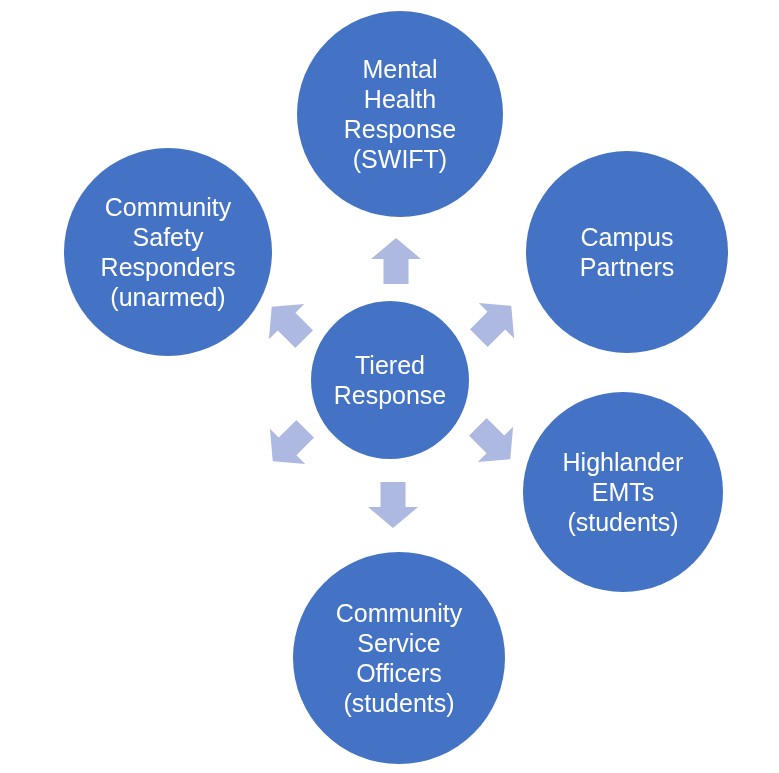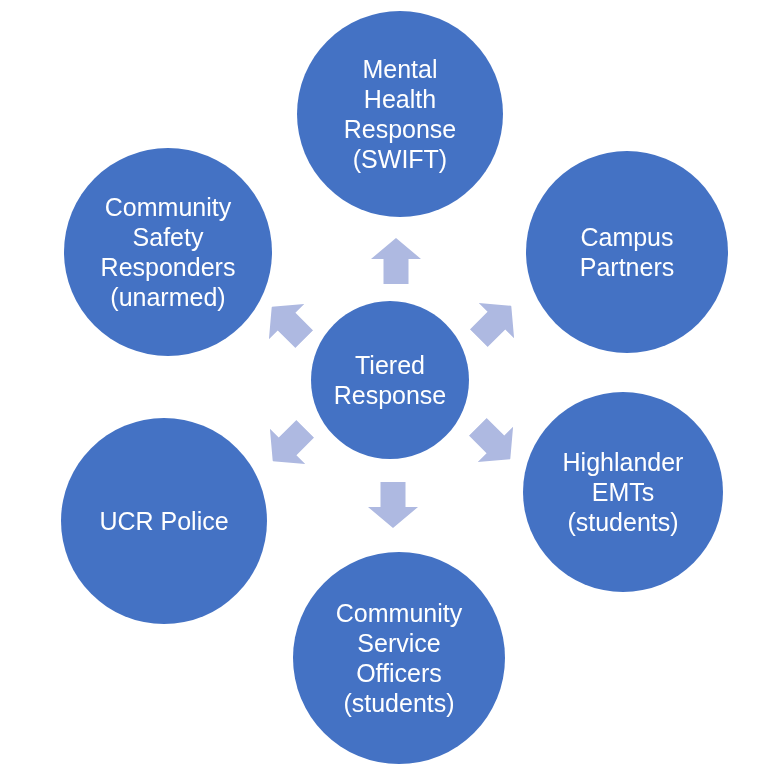--- a/index.html
+++ b/index.html
@@ -106,23 +106,20 @@
     <span>Highlander
 EMTs
 (students)</span>
   </div>
   <div class="circle c-bottom">
     <span>Community
 Service
 Officers
 (students)</span>
   </div>
-  <div class="circle c-bottom-left">
-    <span>UCR Police</span>
-  </div>
   <div class="circle c-top-left">
     <span>Community
 Safety
 Responders
 (unarmed)</span>
   </div>
 
 </div>
 
 </body></html>

